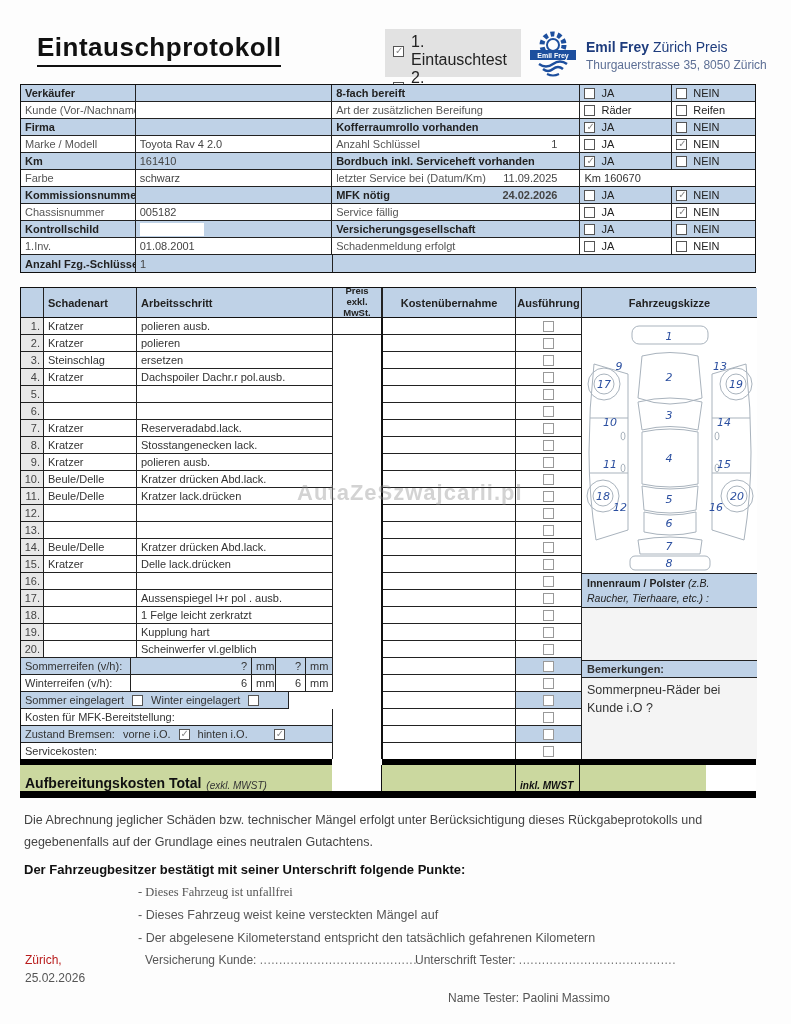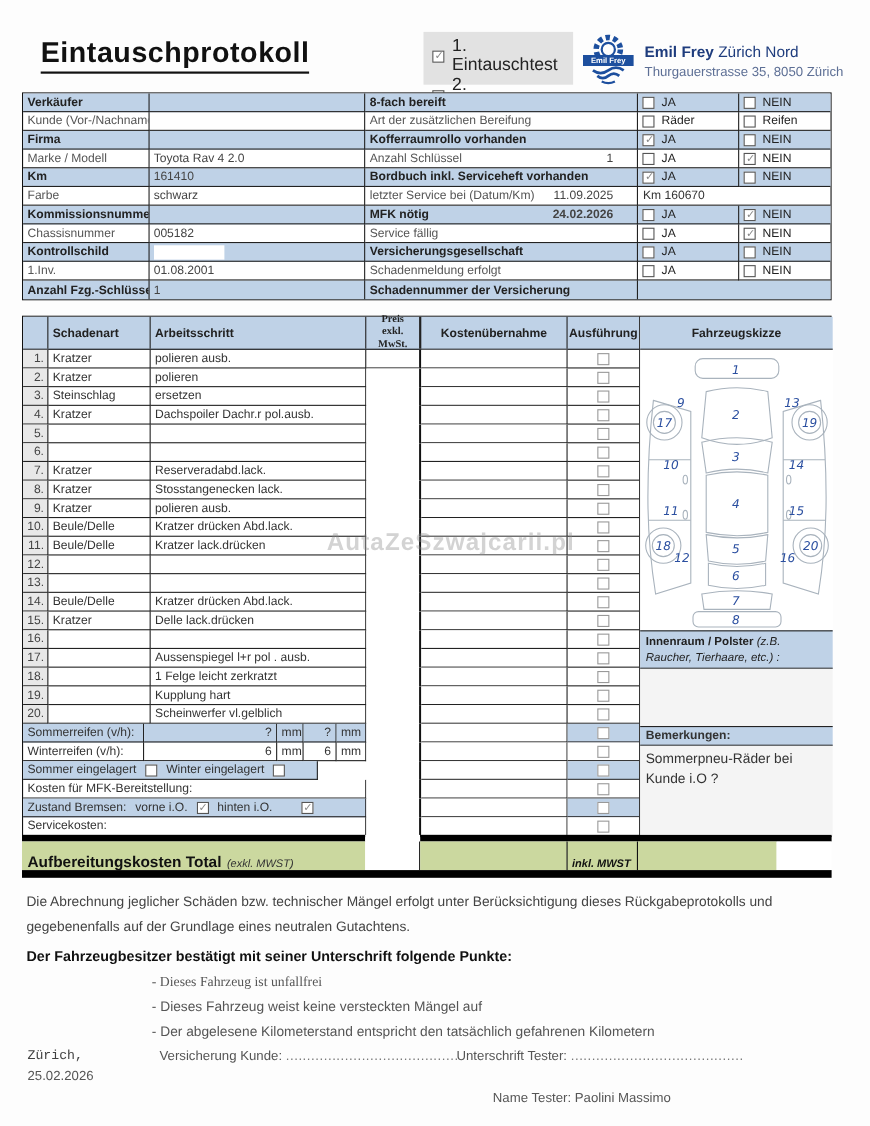--- a/index.html
+++ b/index.html
@@ -45,21 +45,21 @@
   .cbl { color:#222; }
   .kontroll-box { width:64px; height:13px; background:#fff; }
 
   
   .damage { left:20px; top:287px; width:736px; border:1.5px solid #111; display:flex; background:#fff; }
   .dleft { width:560px; }
   .dhead { display:flex; height:30px; background:#bfd2e7; border-bottom:1.5px solid #111; }
   .dh { border-right:1px solid #222; font-weight:bold; font-size:11px; color:#222;
         display:flex; align-items:center; padding:0 4px; }
   .dh.center { justify-content:center; text-align:center; }
-  .dh.preis { font-size:9.5px; line-height:1.15;font-family:Liberation Serif, serif; }
+  .dh.preis { font-size:9.5px; line-height:1.15; }
   .drow { display:flex; height:17px; }
   .dc { border-right:1px solid #222; border-bottom:1px solid #222; font-size:11px;
         display:flex; align-items:center; padding:0 4px; overflow:hidden; white-space:nowrap; }
   .w-num { width:23px; } .w-art { width:93px; } .w-schritt { width:196px; }
   .w-preis { width:50px; } .w-kosten { width:133px; } .w-ausf { width:65px; }
   .dc.num { background:#e8e8e8; justify-content:flex-end; color:#444; padding-right:3px; }
   .dc.preis-m { border-bottom:none; border-right:2px solid #111; background:#fff; }
   .dc.preis-1 { border-right:2px solid #111; }
   .dc.ausf { border-right:none; justify-content:center; }
   .dc.kosten { background:#fff; }
@@ -102,21 +102,21 @@
   .t6 { width:50px; }
 
   
   #watermark { left:297px; top:480px; font-size:22px; font-weight:bold;
                color:rgba(140,140,140,0.38); letter-spacing:1px; }
 
   
   #paragraph { left:24px; top:810px; width:724px; font-size:12.5px; color:#444; line-height:1.75; }
   #confirm-h { left:24px; top:862px; font-size:13px; font-weight:bold; color:#111; }
   .bullet { left:138px; font-size:12.5px; color:#555; }
-  #city { left:25px; top:953px; font-size:12px; color:#404040;font-family:Liberation Mono, monospace; }
+  #city { left:25px; top:953px; font-size:12px; color:#b91c1c; }
   #date { left:25px; top:971px; font-size:12px; color:#555; }
   .sigline { font-size:12px; color:#555; }
   .dots { color:#777; letter-spacing:0.5px; }
 
   svg text.zone { font-size:11px; font-style:italic; fill:#2b4fa0; font-family:"DejaVu Sans", sans-serif; }
 </style>
 </head>
 <body>
 
 <div id="title" class="abs">Eintauschprotokoll</div>
@@ -136,21 +136,21 @@
   <circle cx="26" cy="15" r="11" fill="none" stroke="#1d4f9e" stroke-width="5" stroke-dasharray="4 3"></circle>
   <circle cx="26" cy="15" r="6" fill="none" stroke="#1d4f9e" stroke-width="2"></circle>
   <rect x="3" y="20" width="46" height="10" fill="#1d4f9e"></rect>
   <text x="26" y="27.5" text-anchor="middle" font-size="7" font-weight="bold" fill="#ffffff" font-family="Liberation Sans, sans-serif">Emil Frey</text>
   <path d="M12,34 q7,5 14,0 q7,-5 14,0" fill="none" stroke="#1d4f9e" stroke-width="2.5"></path>
   <path d="M16,39 q5,4 10,0 q5,-4 10,0" fill="none" stroke="#1d4f9e" stroke-width="2.5"></path>
   <path d="M20,44 q6,3 12,0" fill="none" stroke="#1d4f9e" stroke-width="2"></path>
 </svg>
 
 <div class="company abs">
-  <div class="l1"><b>Emil Frey</b> <span>Zürich Nord</span></div>
+  <div class="l1"><b>Emil Frey</b> <span>Zürich Preis</span></div>
   <div class="l2">Thurgauerstrasse 35, 8050 Zürich</div>
 </div>
 
 <div class="info-table abs">
 
   <div class="irow blue">
     <div class="cell c1 lbl">Verkäufer</div>
     <div class="cell c2 val"></div>
     <div class="cell c3 lbl">
         <span>8-fach bereift</span>
@@ -310,24 +310,20 @@
       </div>
     <div class="cell c5">
         <span class="cb"></span>
         <span class="cbl">NEIN</span>
       </div>
   </div>
 
   <div class="irow blue">
     <div class="cell c1 lbl">Anzahl Fzg.-Schlüssel</div>
     <div class="cell c2 val">1</div>
-    <div class="cell c3 lbl">
-        <span>Schadennummer der Versicherung</span>
-        <span class="extra"></span>
-      </div>
     <div class="cell cspan"></div>
   </div>
 </div>
 
 <div class="damage abs">
   <div class="dleft">
     <div class="dhead">
       <div class="dh w-num"></div>
       <div class="dh w-art">Schadenart</div>
       <div class="dh w-schritt">Arbeitsschritt</div>

